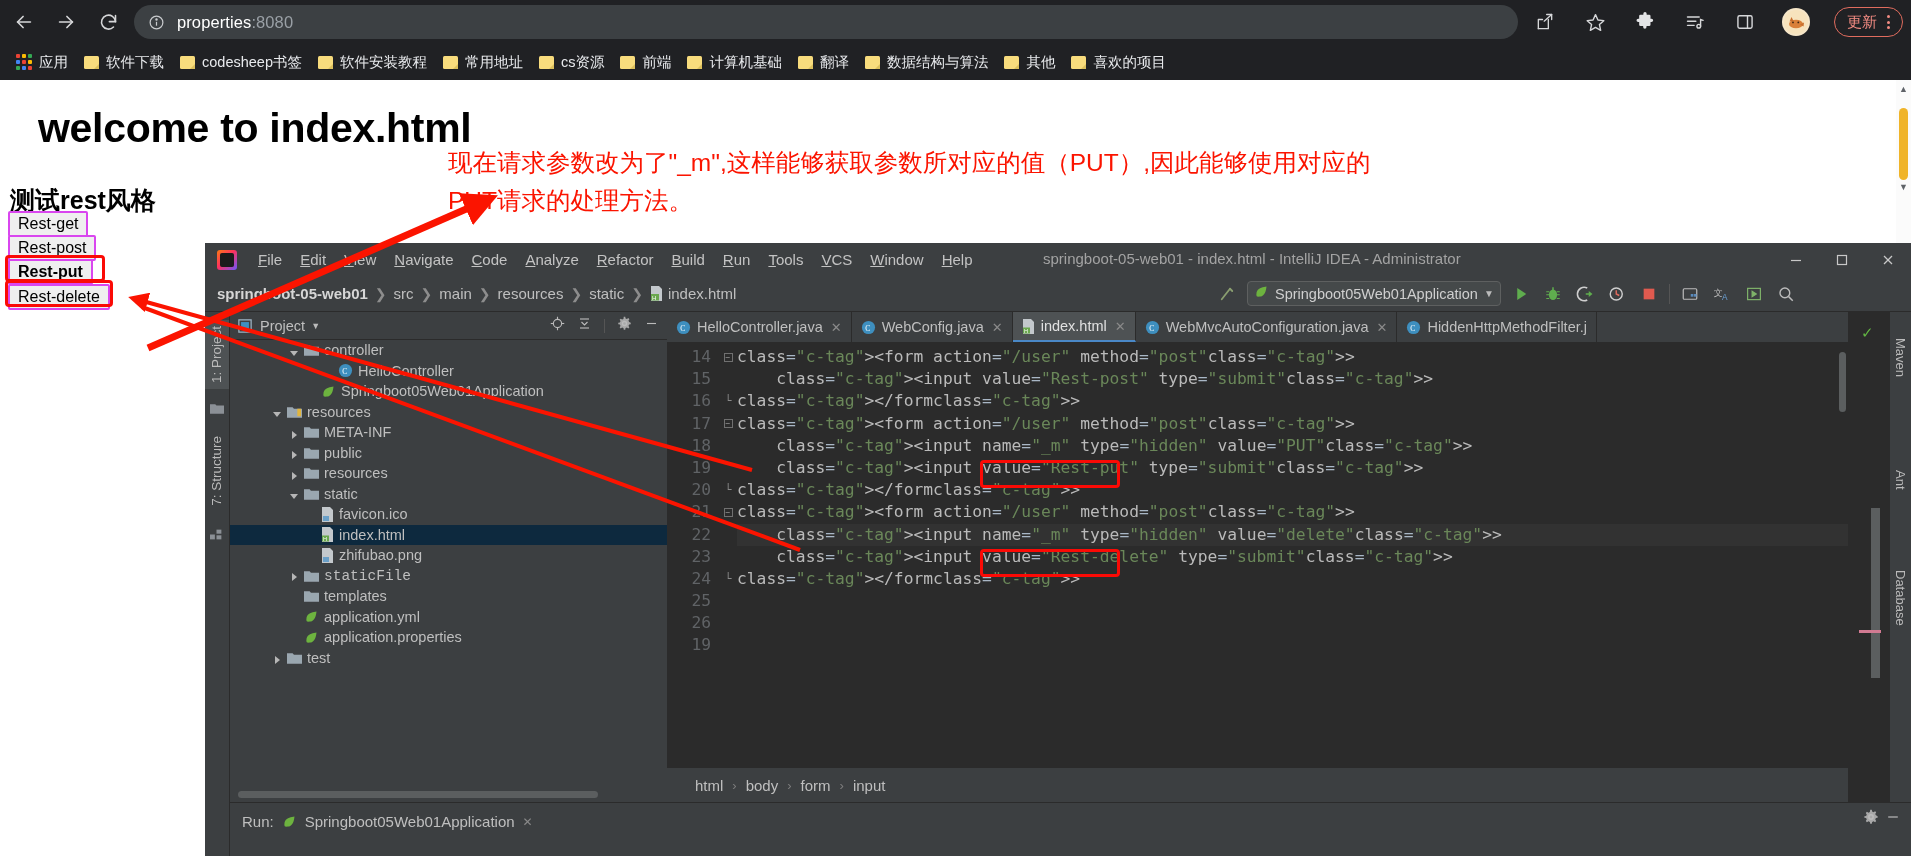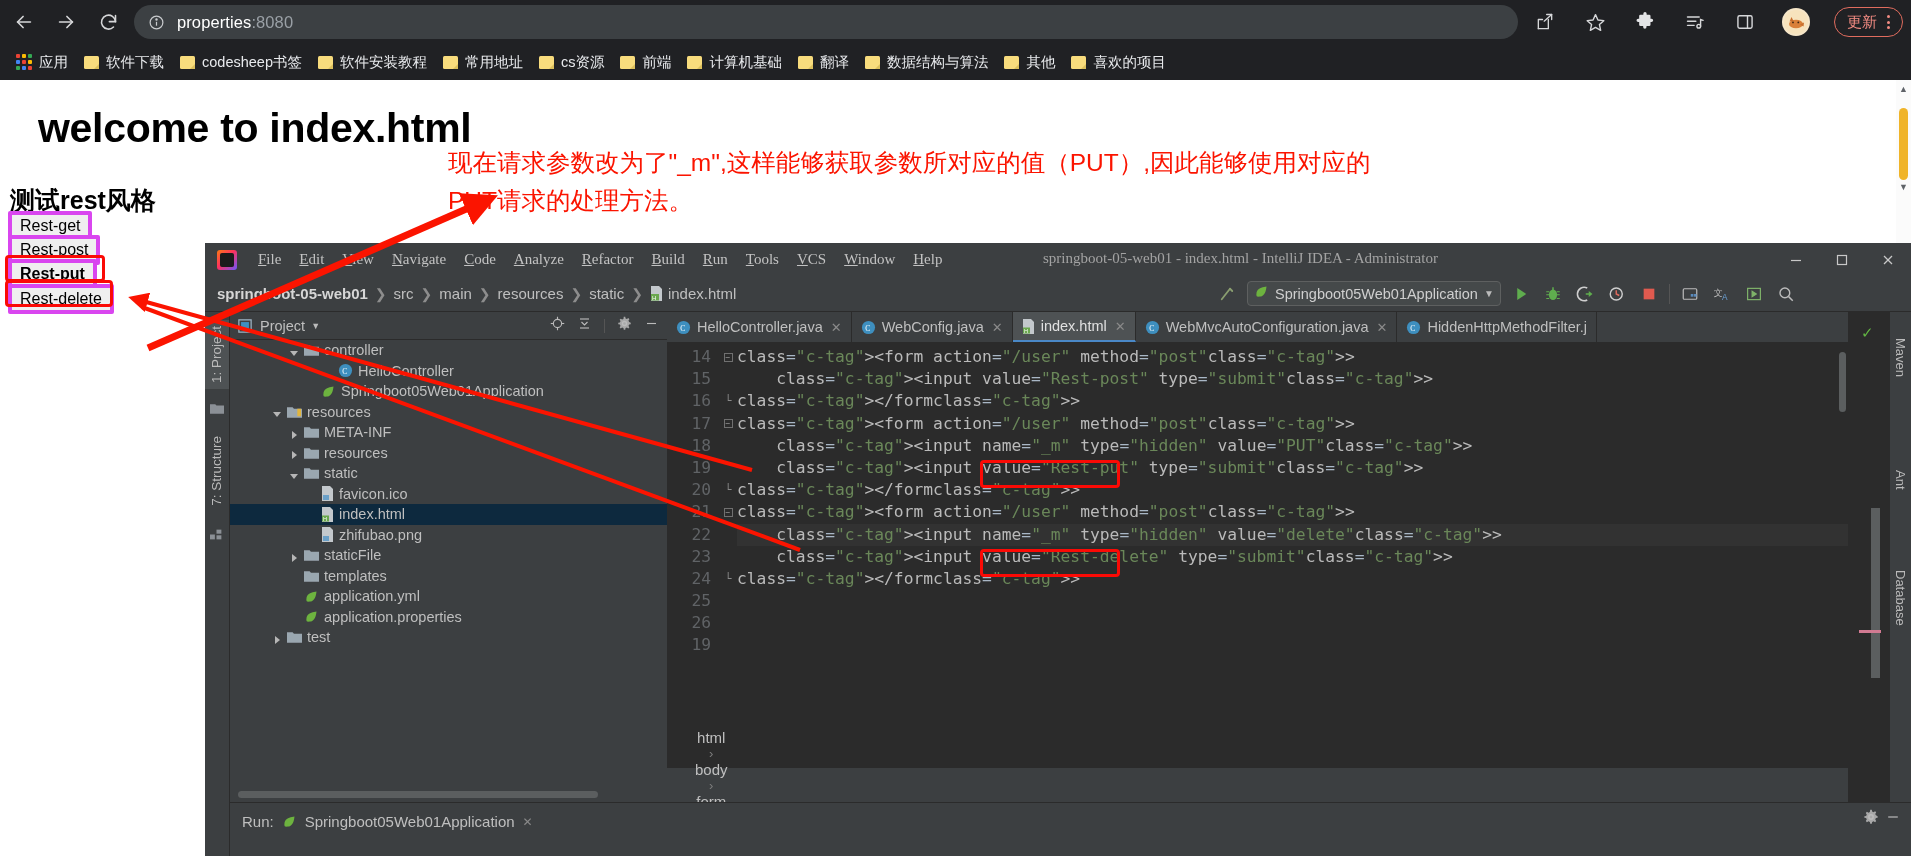--- a/index.html
+++ b/index.html
@@ -87,21 +87,21 @@
     position: absolute; left: 10px; top: 25px;
     font-size: 41px; font-weight: bold; color: #000;
     font-family: "Liberation Sans", sans-serif; letter-spacing: -0.3px; margin-left: 28px;
   }
   .page-h3 {
     position: absolute; left: 10px; top: 104px;
     font-size: 25px; font-weight: bold; color: #000;
   }
   .rest-btn {
     position: absolute; left: 8px;
-    background: #efefef; border: 4px solid #d946ef; border-radius: 2px;
+    background: #efefef; border: 2px solid #d946ef; border-radius: 2px;
     font-size: 16px; font-family: "Liberation Sans", sans-serif;
     color: #000; padding: 2px 8px; line-height: 18px;
   }
   #rb0 { top: 131px; }
   #rb1 { top: 155px; }
   #rb2 { top: 179px; font-weight: bold; }
   #rb3 { top: 204px; }
 
   .hl-box { position: absolute; border: 3px solid #fb0a05; border-radius: 4px; }
 
@@ -119,21 +119,21 @@
 
   
   .idea {
     position: absolute; left: 205px; top: 243px; width: 1706px; height: 613px;
     background: #3c3f41; color: #bbbbbb;
     font-family: "Liberation Sans", sans-serif;
     overflow: hidden;
   }
   .idea-titlebar {
     position: absolute; left:0; top:0; width: 1706px; height: 33px;
-    background: #3c3f41; display: flex; align-items: center; font-family: Liberation Serif, serif;
+    background: #3c3f41; display: flex; align-items: center;
   }
   .idea-logo {
     width: 20px; height: 20px; margin-left: 12px; margin-right: 12px; flex:none;
     background: linear-gradient(135deg,#f97a12 0%,#fe315d 45%,#6b57ff 100%);
     border-radius: 3px; position: relative;
   }
   .idea-logo:after {
     content:""; position:absolute; left:3px; top:3px; width:14px; height:14px;
     background:#1b1b1b; border-radius:2px;
   }
@@ -704,20 +704,31 @@
             </div>
             <div class="tnode" style="padding-left: 59px;">
               <span class="arrow"><svg width="10" height="10" viewBox="0 0 10 10" fill="#b6b6b6">
                   <path d="M3 1v8l5-4z"></path>
                 </svg></span>
               <span style="display: inline-flex; align-items: center; margin-right: 5px; flex: 0 0 auto;">
                 <svg width="15" height="12" viewBox="0 0 16 12" fill="#9aa7b0">
                   <path d="M0 1h6l1.4 1.6H16V12H0z"></path>
                 </svg>
               </span>
+              <span>public</span>
+            </div>
+            <div class="tnode" style="padding-left: 59px;">
+              <span class="arrow"><svg width="10" height="10" viewBox="0 0 10 10" fill="#b6b6b6">
+                  <path d="M3 1v8l5-4z"></path>
+                </svg></span>
+              <span style="display: inline-flex; align-items: center; margin-right: 5px; flex: 0 0 auto;">
+                <svg width="15" height="12" viewBox="0 0 16 12" fill="#9aa7b0">
+                  <path d="M0 1h6l1.4 1.6H16V12H0z"></path>
+                </svg>
+              </span>
               <span>resources</span>
             </div>
             <div class="tnode" style="padding-left: 59px;">
               <span class="arrow"><svg width="10" height="10" viewBox="0 0 10 10" fill="#b6b6b6">
                   <path d="M1 3h8L5 8z"></path>
                 </svg></span>
               <span style="display: inline-flex; align-items: center; margin-right: 5px; flex: 0 0 auto;">
                 <svg width="15" height="12" viewBox="0 0 16 12" fill="#9aa7b0">
                   <path d="M0 1h6l1.4 1.6H16V12H0z"></path>
                 </svg>
@@ -748,21 +759,21 @@
             <div class="tnode" style="padding-left: 76px;">
               <span class="arrow"></span>
               <span style="display: inline-flex; align-items: center; margin-right: 5px; flex: 0 0 auto;">
                 <svg width="13" height="15" viewBox="0 0 13 15">
                   <path d="M1 0h8l3 3v12H1z" fill="#c3c8cc"></path>
                   <rect x="2" y="9" width="6" height="5" fill="#6aa0c8"></rect>
                 </svg>
               </span>
               <span>zhifubao.png</span>
             </div>
-            <div class="tnode" style="padding-left: 59px;">
+            <div class="tnode" style="padding-left: 59px; font-family: Liberation Mono, monospace;">
               <span class="arrow"><svg width="10" height="10" viewBox="0 0 10 10" fill="#b6b6b6">
                   <path d="M3 1v8l5-4z"></path>
                 </svg></span>
               <span style="display: inline-flex; align-items: center; margin-right: 5px; flex: 0 0 auto;">
                 <svg width="15" height="12" viewBox="0 0 16 12" fill="#9aa7b0">
                   <path d="M0 1h6l1.4 1.6H16V12H0z"></path>
                 </svg>
               </span>
               <span>staticFile</span>
             </div>
@@ -912,21 +923,21 @@
           <div class="code-lines" id="code-lines"><div><span <span="" class="c-attr">class</span><span class="c-plain">=</span><span class="c-str">"c-tag"</span>&gt;&lt;form <span class="c-attr">action</span><span class="c-plain">=</span><span class="c-str">"/user"</span> <span class="c-attr">method</span><span class="c-plain">=</span><span class="c-str">"post"</span><span <span="" class="c-attr">class</span><span class="c-plain">=</span><span class="c-str">"c-tag"</span>&gt;&gt;</div><div>    <span <span="" class="c-attr">class</span><span class="c-plain">=</span><span class="c-str">"c-tag"</span>&gt;&lt;input <span class="c-attr">value</span><span class="c-plain">=</span><span class="c-str">"Rest-post"</span> <span class="c-attr">type</span><span class="c-plain">=</span><span class="c-str">"submit"</span><span <span="" class="c-attr">class</span><span class="c-plain">=</span><span class="c-str">"c-tag"</span>&gt;&gt;</div><div><span <span="" class="c-attr">class</span><span class="c-plain">=</span><span class="c-str">"c-tag"</span>&gt;&lt;/form<span <span="" class="c-attr">class</span><span class="c-plain">=</span><span class="c-str">"c-tag"</span>&gt;&gt;</div><div><span <span="" class="c-attr">class</span><span class="c-plain">=</span><span class="c-str">"c-tag"</span>&gt;&lt;form <span class="c-attr">action</span><span class="c-plain">=</span><span class="c-str">"/user"</span> <span class="c-attr">method</span><span class="c-plain">=</span><span class="c-str">"post"</span><span <span="" class="c-attr">class</span><span class="c-plain">=</span><span class="c-str">"c-tag"</span>&gt;&gt;</div><div>    <span <span="" class="c-attr">class</span><span class="c-plain">=</span><span class="c-str">"c-tag"</span>&gt;&lt;input <span class="c-attr">name</span><span class="c-plain">=</span><span class="c-str">"_m"</span> <span class="c-attr">type</span><span class="c-plain">=</span><span class="c-str">"hidden"</span> <span class="c-attr">value</span><span class="c-plain">=</span><span class="c-str">"PUT"</span><span <span="" class="c-attr">class</span><span class="c-plain">=</span><span class="c-str">"c-tag"</span>&gt;&gt;</div><div>    <span <span="" class="c-attr">class</span><span class="c-plain">=</span><span class="c-str">"c-tag"</span>&gt;&lt;input <span class="c-attr">value</span><span class="c-plain">=</span><span class="c-str">"Rest-put"</span> <span class="c-attr">type</span><span class="c-plain">=</span><span class="c-str">"submit"</span><span <span="" class="c-attr">class</span><span class="c-plain">=</span><span class="c-str">"c-tag"</span>&gt;&gt;</div><div><span <span="" class="c-attr">class</span><span class="c-plain">=</span><span class="c-str">"c-tag"</span>&gt;&lt;/form<span <span="" class="c-attr">class</span><span class="c-plain">=</span><span class="c-str">"c-tag"</span>&gt;&gt;</div><div><span <span="" class="c-attr">class</span><span class="c-plain">=</span><span class="c-str">"c-tag"</span>&gt;&lt;form <span class="c-attr">action</span><span class="c-plain">=</span><span class="c-str">"/user"</span> <span class="c-attr">method</span><span class="c-plain">=</span><span class="c-str">"post"</span><span <span="" class="c-attr">class</span><span class="c-plain">=</span><span class="c-str">"c-tag"</span>&gt;&gt;</div><div class="line-hl">    <span <span="" class="c-attr">class</span><span class="c-plain">=</span><span class="c-str">"c-tag"</span>&gt;&lt;input <span class="c-attr">name</span><span class="c-plain">=</span><span class="c-str">"_m"</span> <span class="c-attr">type</span><span class="c-plain">=</span><span class="c-str">"hidden"</span> <span class="c-attr">value</span><span class="c-plain">=</span><span class="c-str">"delete"</span><span <span="" class="c-attr">class</span><span class="c-plain">=</span><span class="c-str">"c-tag"</span>&gt;&gt;</div><div>    <span <span="" class="c-attr">class</span><span class="c-plain">=</span><span class="c-str">"c-tag"</span>&gt;&lt;input <span class="c-attr">value</span><span class="c-plain">=</span><span class="c-str">"Rest-delete"</span> <span class="c-attr">type</span><span class="c-plain">=</span><span class="c-str">"submit"</span><span <span="" class="c-attr">class</span><span class="c-plain">=</span><span class="c-str">"c-tag"</span>&gt;&gt;</div><div><span <span="" class="c-attr">class</span><span class="c-plain">=</span><span class="c-str">"c-tag"</span>&gt;&lt;/form<span <span="" class="c-attr">class</span><span class="c-plain">=</span><span class="c-str">"c-tag"</span>&gt;&gt;</div><div></div><div></div><div></div></div>
           <div class="code-scroll-v">
               <div class="thumb"></div>
             </div>
         </div>
 
         <div class="hl-box" style="left:313px; top:148px; width:140px; height:28px;"></div>
         <div class="hl-box" style="left:313px; top:237px; width:140px; height:28px;"></div>
 
         <div class="bread-row">
-          <div id="editor-crumbs" style="display:flex;align-items:center;flex-direction:column;">
+          <div id="editor-crumbs" style="display:flex;align-items:center;">
               <span class="bcr">html</span>
               <span class="bcr-sep">›</span>
               <span class="bcr">body</span>
               <span class="bcr-sep">›</span>
               <span class="bcr">form</span>
               <span class="bcr-sep">›</span>
               <span class="bcr">input</span>
             </div>
         </div>
       </div>

